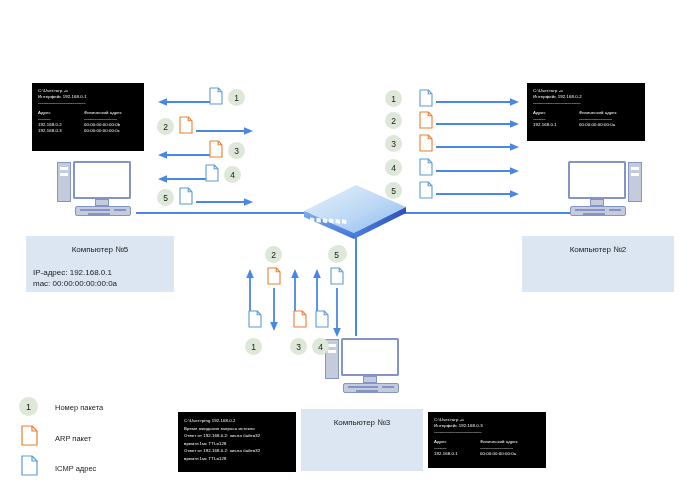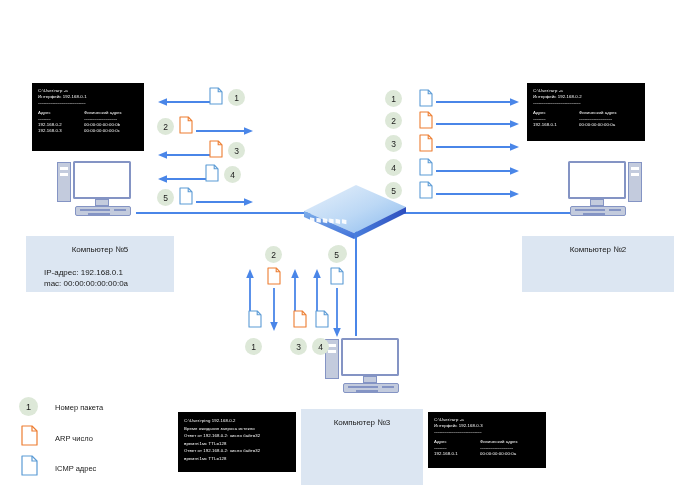--- a/index.html
+++ b/index.html
@@ -14,21 +14,21 @@
         white-space:nowrap;letter-spacing:.1px;}
   .term .sep{color:#bbbbbb;letter-spacing:-0.3px;}
   .term .row{display:block;}
   .term .c1{display:inline-block;width:46px;}
   .term .blank{display:block;height:3px;}
 
   
   .infobox{position:absolute;background:#dce6f2;box-sizing:border-box;
            text-align:center;color:#1a1a1a;}
   .infobox .ttl{font-size:8px;margin-top:9px;}
-  .infobox .det{font-size:8px;text-align:left;margin-left:18px;margin-top:13px;line-height:11px;}
+  .infobox .det{font-size:8px;text-align:left;margin-left:7px;margin-top:13px;line-height:11px;}
 
   
   .pc{position:absolute;}
   .pc .screen{position:absolute;border:2.2px solid #8494c4;background:#ffffff;
               border-radius:1.5px;box-sizing:border-box;}
   .pc .neck{position:absolute;background:#c3cbdd;border:1.6px solid #8494c4;box-sizing:border-box;}
   .pc .kb{position:absolute;background:#c3cbdd;border:1.8px solid #8494c4;
           border-radius:2px;box-sizing:border-box;}
   .pc .kb i{position:absolute;background:#8494c4;display:block;}
   .pc .tower{position:absolute;background:#c3cbdd;border:1.8px solid #8494c4;box-sizing:border-box;}
@@ -143,21 +143,21 @@
       <u style="left:2px;top:10px;width:8px;height:2.5px;"></u>
     </div>
     <div class="screen" style="left:16px;top:1px;width:58px;height:38px;"></div>
     <div class="neck" style="left:38px;top:39px;width:14px;height:7px;"></div>
     <div class="kb" style="left:18px;top:46px;width:56px;height:10px;">
       <i style="left:4px;top:2px;width:30px;height:1.6px;"></i>
       <i style="left:38px;top:2px;width:12px;height:1.6px;"></i>
       <i style="left:12px;top:5.5px;width:22px;height:2.2px;"></i>
     </div>
   </div>
-  <div class="infobox" style="left:301px;top:409px;width:122px;height:76px;">
+  <div class="infobox" style="left:301px;top:409px;width:122px;height:62px;">
     <div class="ttl">Компьютер №3</div>
   </div>
 
   <div class="term" style="left:32px;top:83px;width:112px;height:68px;">
     <span class="row">C:\User&gt;arp -a</span>
     <span class="row">Интерфейс 192.168.0.1</span>
     <span class="row sep">------------------------------------------</span>
     <span class="blank"></span>
     <span class="row"><span class="c1">Адрес</span><span>Физический адрес</span></span>
     <span class="row sep"><span class="c1">-----------</span>-----------------------------</span>
@@ -406,21 +406,21 @@
 
   <div class="badge" style="left:19px;top:397px;width:19px;height:19px;font-size:9px;">1</div>
   <div class="lg-label" style="left:55px;top:403px;">Номер пакета</div>
 
   <div class="lg-item" style="left:21px;top:425px;width:17px;height:21px;">
     <svg width="17" height="21" viewBox="0 0 17 21">
         <path d="M1 1 H11 L16 6 V20 H1 Z" fill="#ffffff" stroke="#ed7d31" stroke-width="1.2" stroke-linejoin="round"></path>
         <path d="M11 1 V6 H16" fill="none" stroke="#ed7d31" stroke-width="1.2"></path>
       </svg>
   </div>
-  <div class="lg-label" style="left:55px;top:434px;">ARP число</div>
+  <div class="lg-label" style="left:55px;top:434px;">ARP пакет</div>
 
   <div class="lg-item" style="left:21px;top:455px;width:17px;height:21px;">
     <svg width="17" height="21" viewBox="0 0 17 21">
         <path d="M1 1 H11 L16 6 V20 H1 Z" fill="#ffffff" stroke="#5b9bd5" stroke-width="1.2" stroke-linejoin="round"></path>
         <path d="M11 1 V6 H16" fill="none" stroke="#5b9bd5" stroke-width="1.2"></path>
       </svg>
   </div>
   <div class="lg-label" style="left:55px;top:464px;">ICMP адрес</div>
 
 </div>

